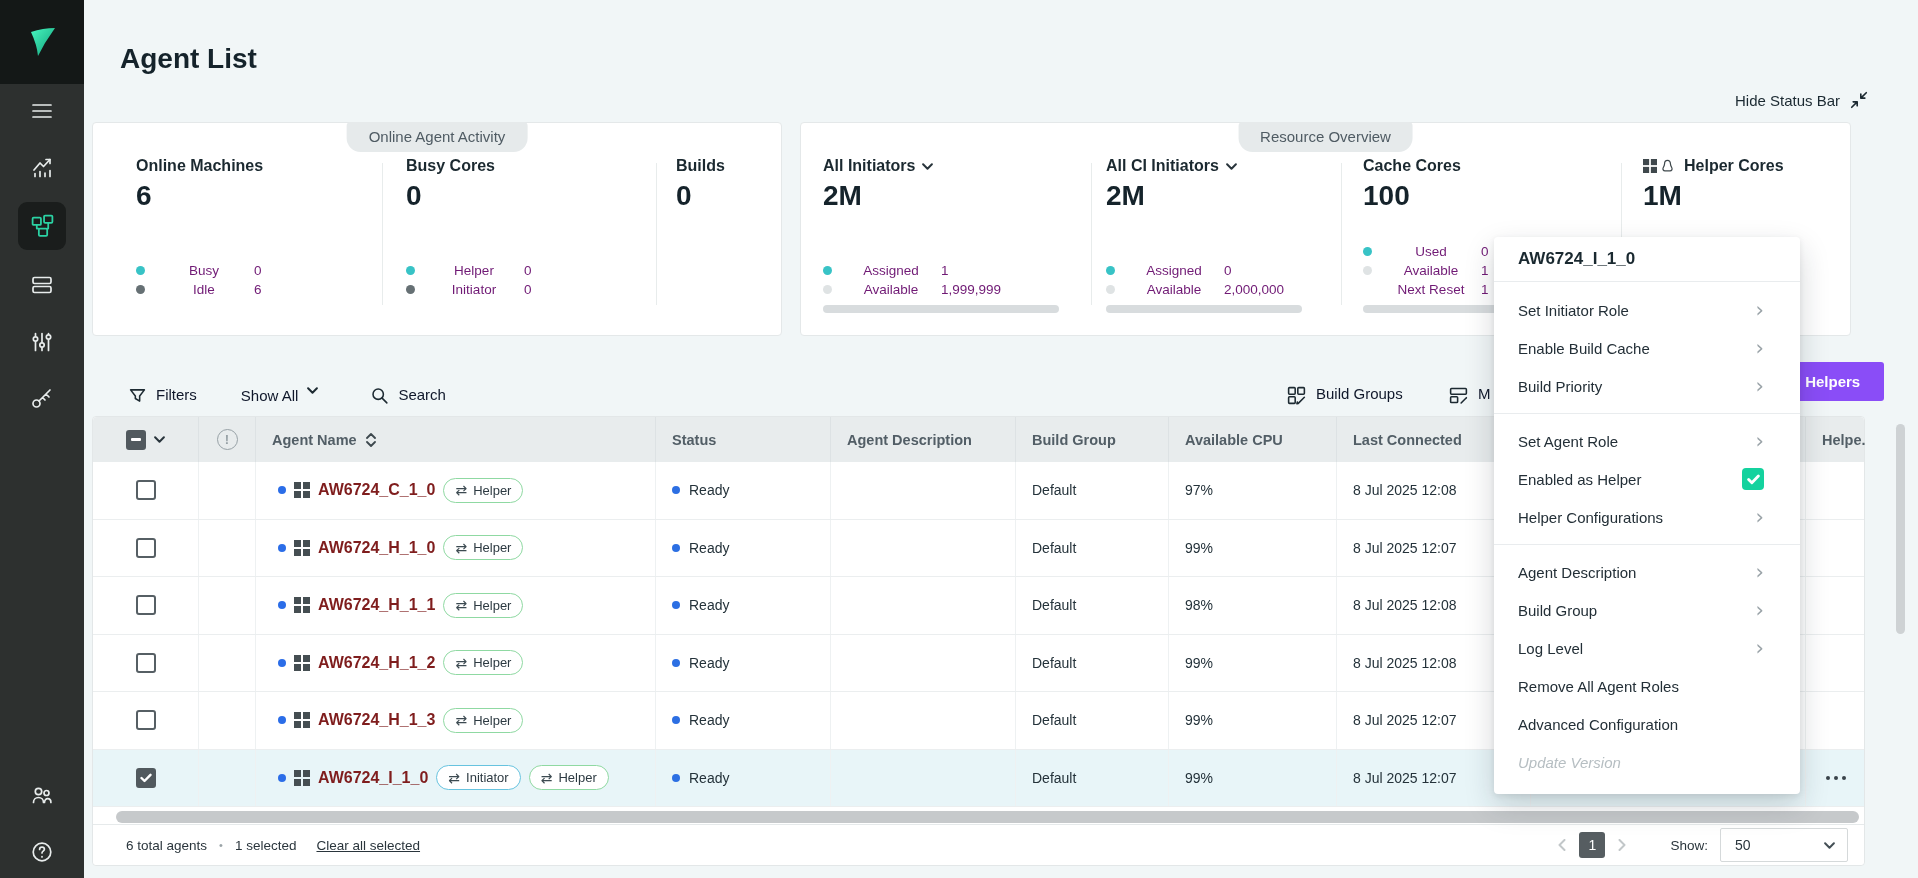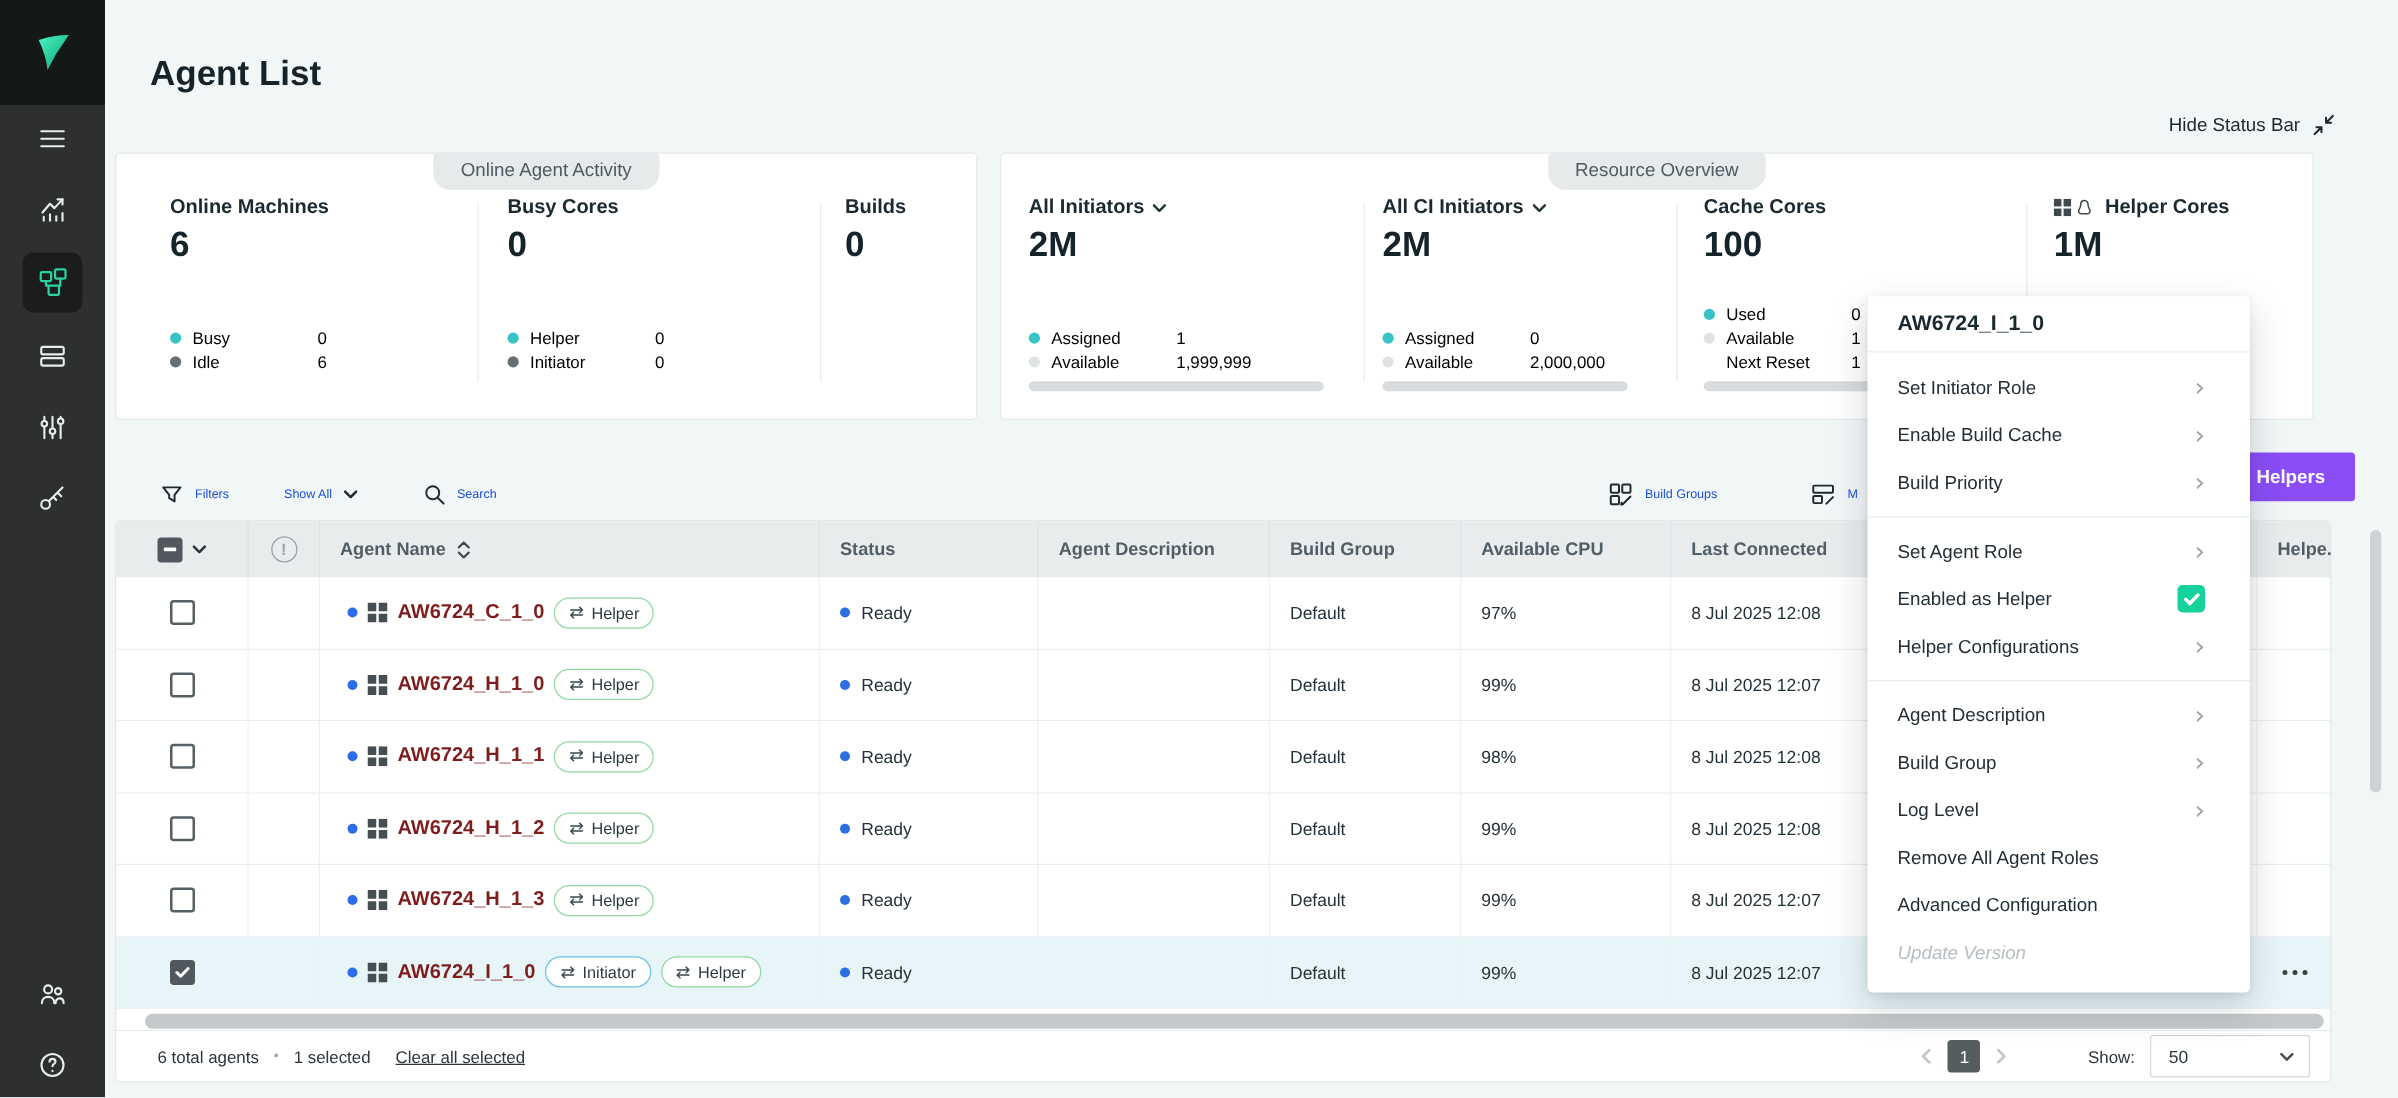--- a/index.html
+++ b/index.html
@@ -31,35 +31,35 @@
             color:#4f5b63;font-size:15px;padding:6px 22px 7px;border-radius:4px 4px 14px 14px;white-space:nowrap;}
   .sec{position:absolute;top:0;height:100%;}
   .sec-div{position:absolute;top:40px;bottom:30px;width:1px;background:#e8ecec;}
   .sec-label{position:absolute;top:34px;display:flex;align-items:center;gap:7px;font-size:16px;
              font-weight:700;color:#1b2930;white-space:nowrap;}
   .sec-label .chv{stroke:#28343b;}
   .sec-value{position:absolute;top:57px;font-size:28px;font-weight:700;color:#15232b;}
   .legend{position:absolute;display:flex;flex-direction:column;gap:5px;}
   .legend.rows2{top:140px;}
   .legend.rows3{top:121px;}
-  .lrow{display:flex;align-items:center;height:14px;font-size:13.5px;color:#000000;}
+  .lrow{display:flex;align-items:center;height:14px;font-size:13.5px;color:#701a75;text-align:center;}
   .ldot{width:9px;height:9px;border-radius:50%;margin-right:9px;flex:0 0 auto;}
   .ldot.teal{background:#38c3c6;}
   .ldot.dark{background:#667074;}
   .ldot.light{background:#dfe3e4;}
   .ldot.none{background:transparent;}
   .llab{width:100px;}
   .pbar{position:absolute;top:182px;height:8px;background:#d8dcde;border-radius:4px;}
   .os-ics{display:flex;align-items:center;gap:4px;margin-right:3px;}
   .os-ics svg{stroke:#3f484c;fill:#3f484c;}
   .chv{width:11px;height:7px;fill:none;stroke-width:1.8;stroke-linecap:round;stroke-linejoin:round;}
 
   
   .toolbar-left{position:absolute;left:128px;top:378px;height:34px;display:flex;align-items:center;}
-  .tb-item{display:flex;align-items:center;gap:9px;font-size:10px;color:#1d4ed8;cursor:pointer;white-space:nowrap;}
+  .tb-item{display:flex;gap:9px;font-size:15px;color:#0f172a;cursor:pointer;white-space:nowrap;}
   .tb-item svg{stroke:#1d2a32;fill:none;stroke-width:1.8;stroke-linecap:round;stroke-linejoin:round;}
   .tb-gap1{margin-left:44px;} .tb-gap2{margin-left:52px;}
   .tb-abs{position:absolute;top:378px;height:34px;display:flex;align-items:center;}
   .add-helpers{position:absolute;left:1748px;top:362px;width:136px;height:39px;background:#8a4df7;
                color:#fff;font-size:15px;font-weight:700;border:none;border-radius:3px;
                display:flex;align-items:center;justify-content:center;cursor:pointer;z-index:5;}
 
   
   .tablebox{position:absolute;left:92px;top:416px;width:1773px;height:450px;background:#fff;
             border:1px solid #e3e7e8;border-radius:4px;z-index:2;}
@@ -105,21 +105,21 @@
   .tfoot{position:absolute;left:0;right:0;top:407px;bottom:0;border-top:1px solid #e6eaeb;
          display:flex;align-items:center;padding:0 16px 0 33px;font-size:13.5px;color:#2a353c;
          background:#fff;border-radius:0 0 4px 4px;}
   .f-sep{color:#9aa3a7;margin:0 12px;font-size:11px;}
   .f-clear{margin-left:20px;text-decoration:underline;cursor:pointer;}
   .f-right{margin-left:auto;display:flex;align-items:center;}
   .pg-ar{display:flex;align-items:center;justify-content:center;width:22px;height:22px;cursor:pointer;}
   .pg-ar svg{stroke:#c2c7c9;fill:none;stroke-width:2;stroke-linecap:round;stroke-linejoin:round;}
   .pg-num{width:26px;height:26px;background:#565d61;color:#fff;font-size:14px;border-radius:3px;
           display:flex;align-items:center;justify-content:center;margin:0 6px;cursor:pointer;}
-  .f-show{margin-left:58px;margin-right:12px;}
+  .f-show{margin-left:37px;margin-right:12px;}
   .f-select{width:128px;height:34px;border:1px solid #d5d9da;border-radius:2px;background:#fff;
             display:flex;align-items:center;padding:0 12px 0 14px;font-size:14px;cursor:pointer;}
   .f-select .chv{margin-left:auto;stroke:#444f55;}
 
   
   .cmenu{position:absolute;left:1494px;top:237px;width:306px;background:#fff;border-radius:4px;
          box-shadow:0 2px 6px rgba(0,0,0,.08),0 12px 30px rgba(20,35,45,.18);z-index:50;
          padding-bottom:13px;}
   .cm-head{height:45px;display:flex;align-items:center;padding:0 24px;font-size:17px;font-weight:700;
            color:#1a2930;border-bottom:1px solid #e9ecee;}

